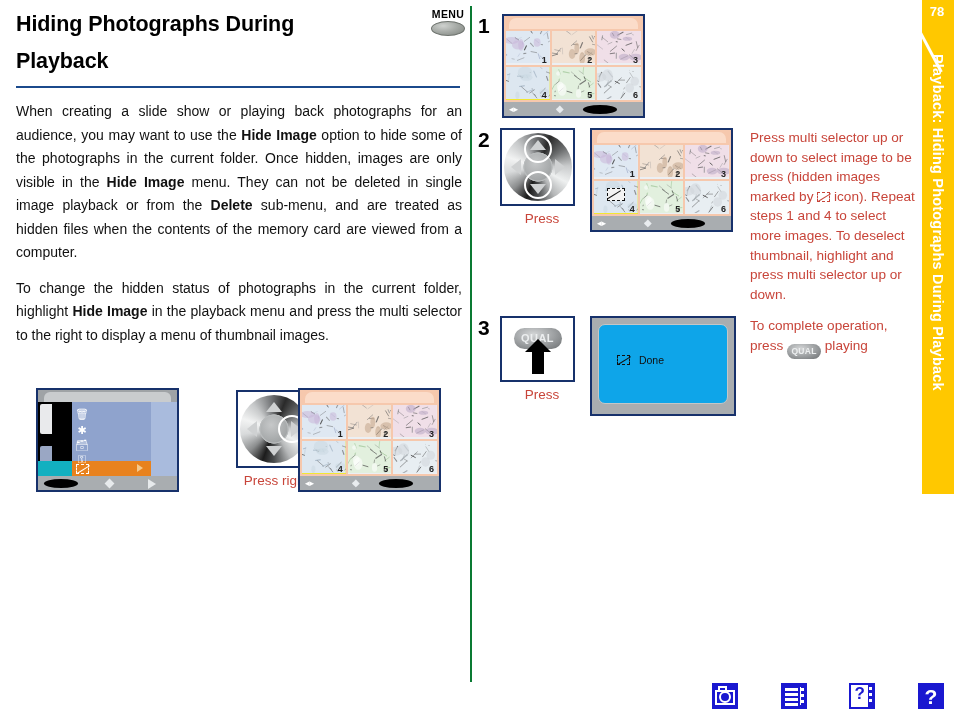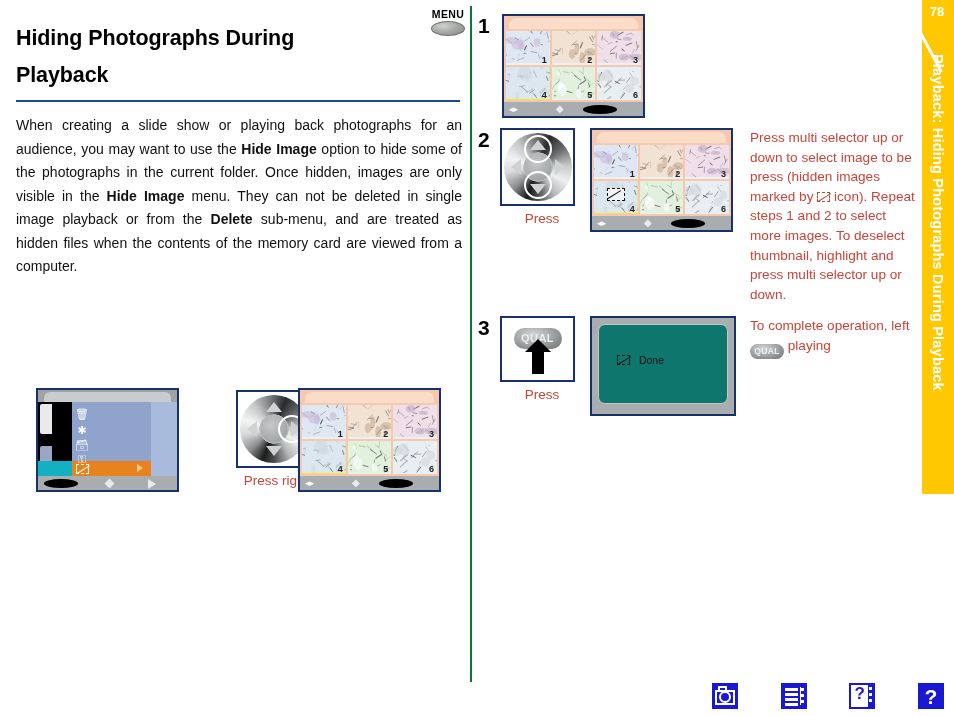--- a/index.html
+++ b/index.html
@@ -9,21 +9,21 @@
     background: #ffffff;
     font-family: "Liberation Sans", sans-serif;
     position: relative;
     overflow: hidden;
     color: #000;
   }
 
   
   #left-column {
     position: absolute;
-    left: 16px; top: 20px;
+    left: 16px; top: 6px;
     width: 446px;
   }
   #page-title {
     font-size: 21.5px;
     font-weight: bold;
     line-height: 37px;
     letter-spacing: -0.1px;
     margin: 0;
     padding-right: 110px;
     color: #000;
@@ -302,21 +302,21 @@
     background: radial-gradient(ellipse at 40% 30%, #d3d5d6 0%, #9a9d9f 55%, #6c6f71 100%);
     color:#eceeef; font-size:8.5px; font-weight:bold; letter-spacing:0.3px;
     text-align:center; line-height:15px;
   }
   .done-lcd {
     border:2px solid #17316b; background:#a9adb0;
     width:146px; height:100px; position:relative;
   }
   .done-inner {
     position:absolute; left:6px; top:6px; right:6px; bottom:10px;
-    background:#0f766e; border-radius:7px; border:1px solid #c3c6c7;
+    background:#0ea5e9; border-radius:7px; border:1px solid #c3c6c7;
   }
   .done-text {
     position:absolute; left:18px; top:44%; transform:translateY(-50%);
     font-size:10.5px; color:#111;
   }
 
   
   #sidebar {
     position:absolute; right:0; top:0; width:32px; height:494px;
     background:#ffc800;
@@ -380,20 +380,21 @@
   
   .sketch { position:absolute; inset:0; }
 </style>
 </head>
 <body>
 
 <div id="left-column">
   <h1 id="page-title">Hiding Photographs During Playback</h1>
   <div id="title-rule"></div>
   <p class="body-par" id="paragraph-1"><span>When creating a slide show or playing back photographs for an audience, you may want to use the </span><b>Hide Image</b><span> option to hide some of the photographs in the current folder.  Once hidden, images are only visible in the </span><b>Hide Image</b><span> menu. They can not be deleted in single image playback or from the </span><b>Delete</b><span> sub-menu, and are treated as hidden files when the contents of the memory card are viewed from a computer.</span></p>
+  <p class="body-par" id="paragraph-2"><span>To change the hidden status of photographs in the current folder, highlight </span><b>Hide Image</b><span> in the playback menu and press the multi selector to the right to display a menu of thumbnail images.</span></p>
 </div>
 
 <div id="menu-button-group">
   <div id="menu-label">MENU</div>
   <div id="menu-oval"></div>
 </div>
 
 <div id="left-figures">
 
   <div class="lcd lcd-menu" style="position:absolute;left:0;top:0;">
@@ -1067,21 +1068,21 @@
             </div>
           </div>
         <div class="th-bottom">
           <span class="tb-lr">◂▸</span>
           <span class="tb-ud">◆</span>
           <span class="tb-oval"></span>
         </div>
       </div>
     </div>
     <div class="step-text">
-      <span>Press multi selector up or down to select image to be press (hidden images marked by </span><span class="hide-glyph"></span><span> icon).  Repeat steps 1 and 2 to select more images. To deselect thumbnail, highlight and press multi selector up or down.</span>
+      <span>Press multi selector up or down to select image to be press (hidden images marked by </span><span class="hide-glyph"></span><span> icon).  Repeat steps 1 and 4 to select more images. To deselect thumbnail, highlight and press multi selector up or down.</span>
     </div>
   </div>
 
   <div class="step-row" style="margin-top:12px;">
     <div class="step-num">3</div>
     <div class="step-control">
       <div class="qual-box">
         <div class="qual-pill">QUAL</div>
         <div class="qual-arrow"></div>
       </div>
@@ -1091,21 +1092,21 @@
       <div class="done-lcd">
         <div class="done-inner">
           <div class="done-text">
             <span class="hide-glyph"></span>
             <span style="margin-left:6px;">Done</span>
           </div>
         </div>
       </div>
     </div>
     <div class="step-text">
-      <span>To complete operation, left </span><span class="qual-inline">QUAL</span><span> playing</span>
+      <span>To complete operation, press </span><span class="qual-inline">QUAL</span><span> playing</span>
     </div>
   </div>
 </div>
 
 <div id="sidebar">
   <div id="sidebar-page-number">78</div>
   <div id="sidebar-slash"></div>
   <div id="sidebar-vertical-title">Playback: Hiding Photographs During Playback</div>
 </div>
 

